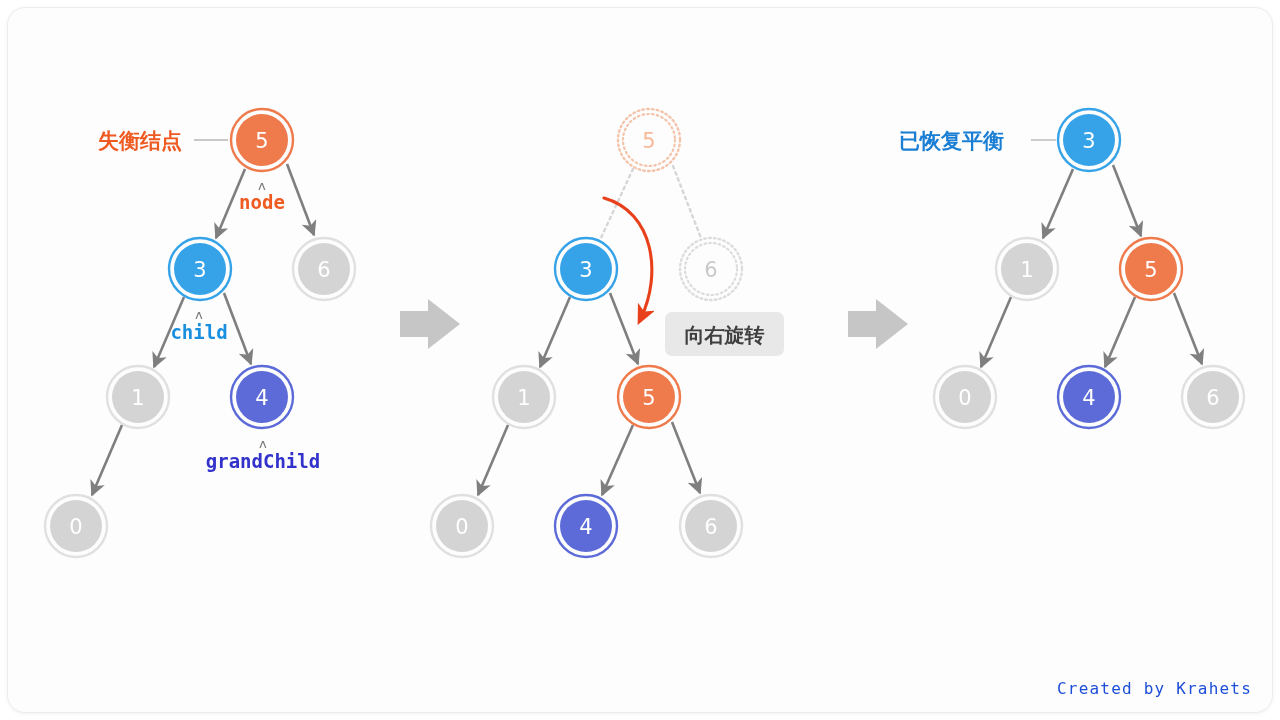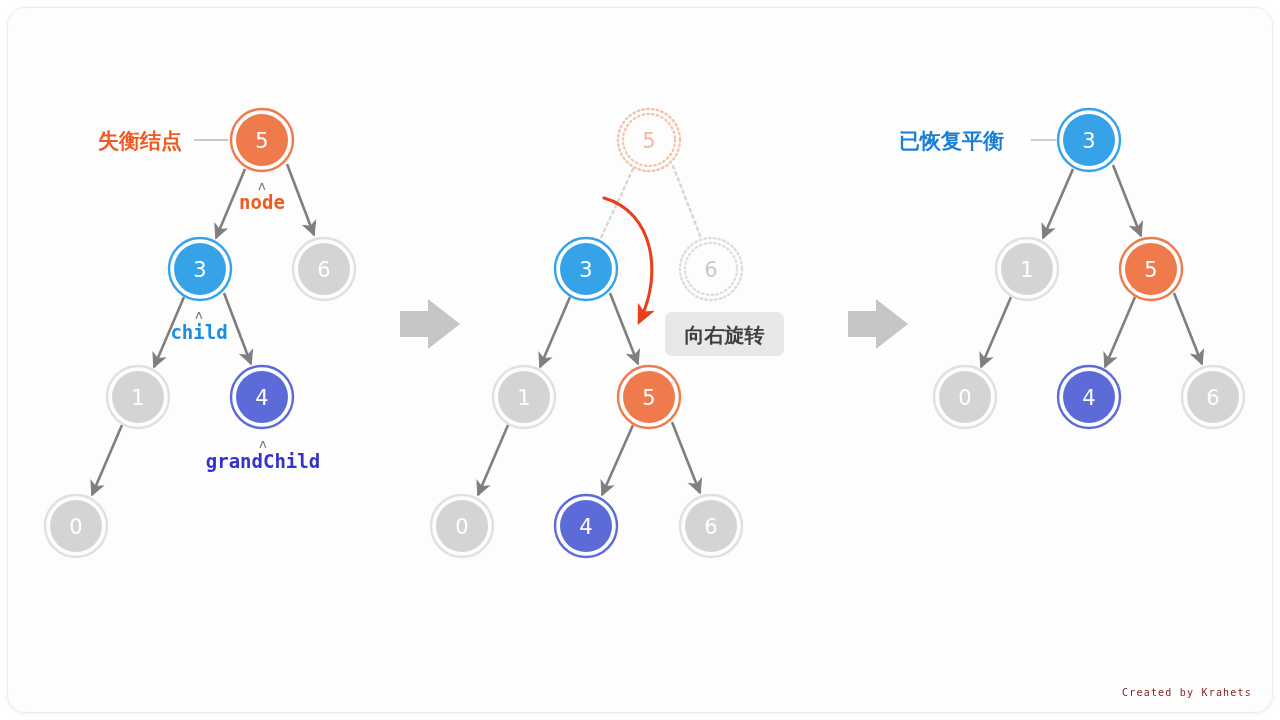--- a/index.html
+++ b/index.html
@@ -67,23 +67,23 @@
     font-weight: bold;
     fill: #3f3f3f;
     text-anchor: middle;
     dominant-baseline: central;
   }
   #credit {
     position: absolute;
     right: 28px;
     bottom: 22px;
     font-family: "DejaVu Sans Mono", monospace;
-    font-size: 10px;
+    font-size: 16px;
     letter-spacing: 1.2px;
-    color: #7f1d1d;
+    color: #1d4ed8;
     white-space: nowrap;
   }
 </style>
 </head>
 <body>
 
 <div id="canvas">
   <div id="card"></div>
 
   <svg id="scene" viewBox="0 0 1280 720">

